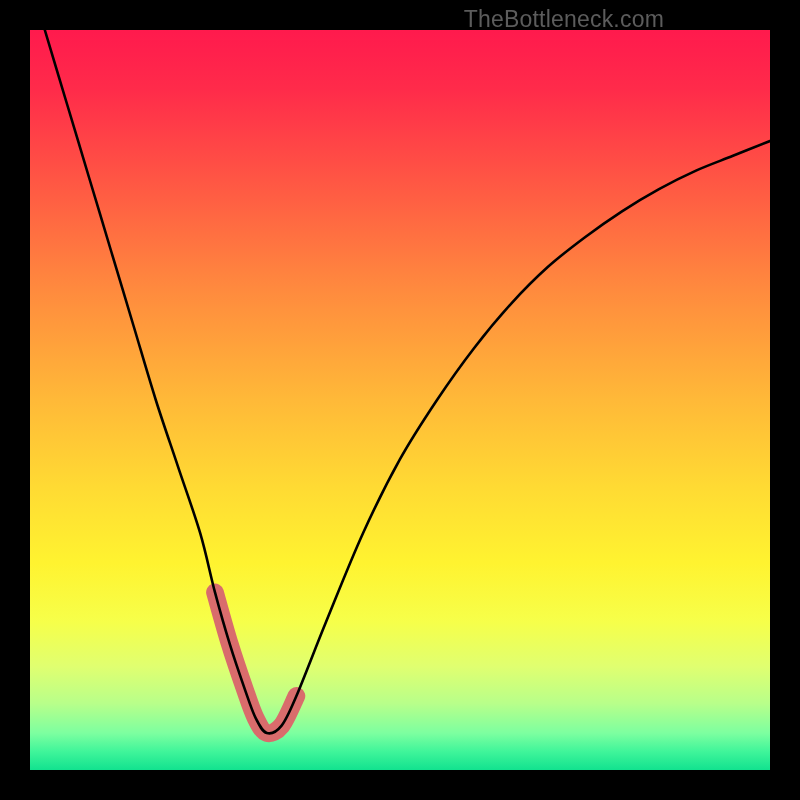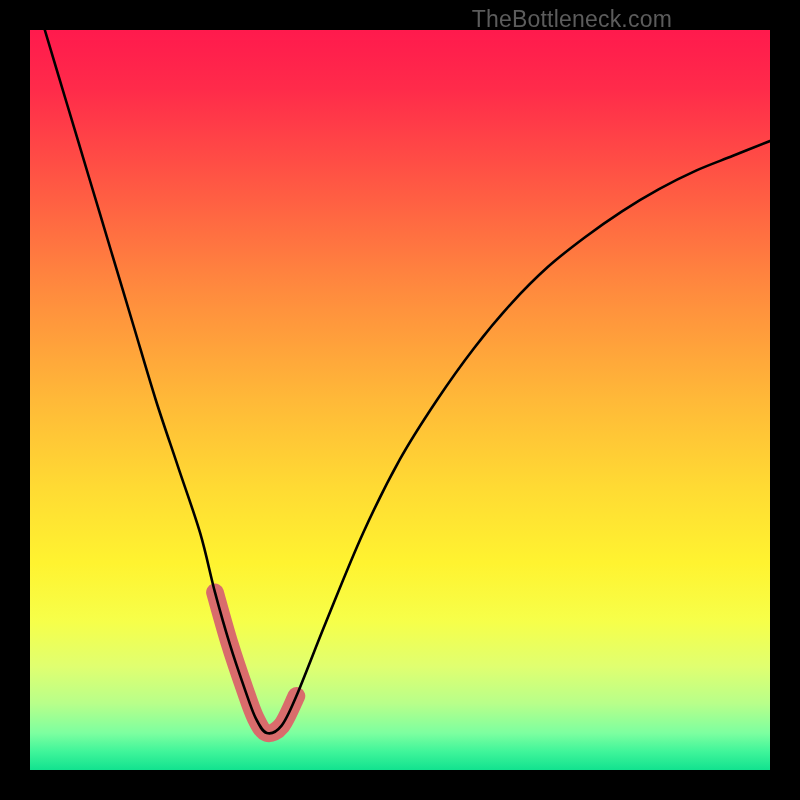--- a/index.html
+++ b/index.html
@@ -11,21 +11,20 @@
     overflow: hidden;
     font-family: Arial, Helvetica, sans-serif;
   }
   .frame {
     position: absolute;
     left: 0;
     top: 0;
     width: 672px;
     height: 800px;
     background: #000;
-    padding-left: 8px;
   }
   .plot-area {
     position: absolute;
     left: 30px;
     top: 30px;
     width: 740px;
     height: 740px;
     overflow: hidden;
   }
   .gradient {

